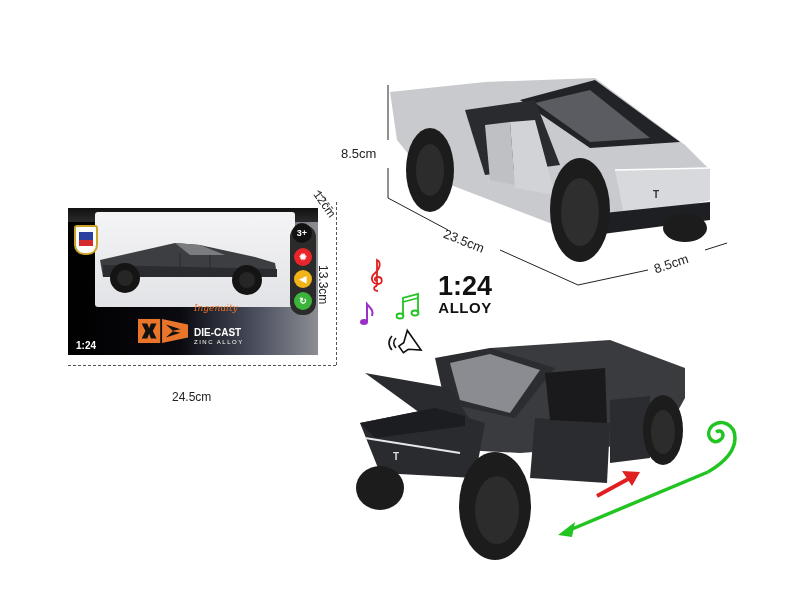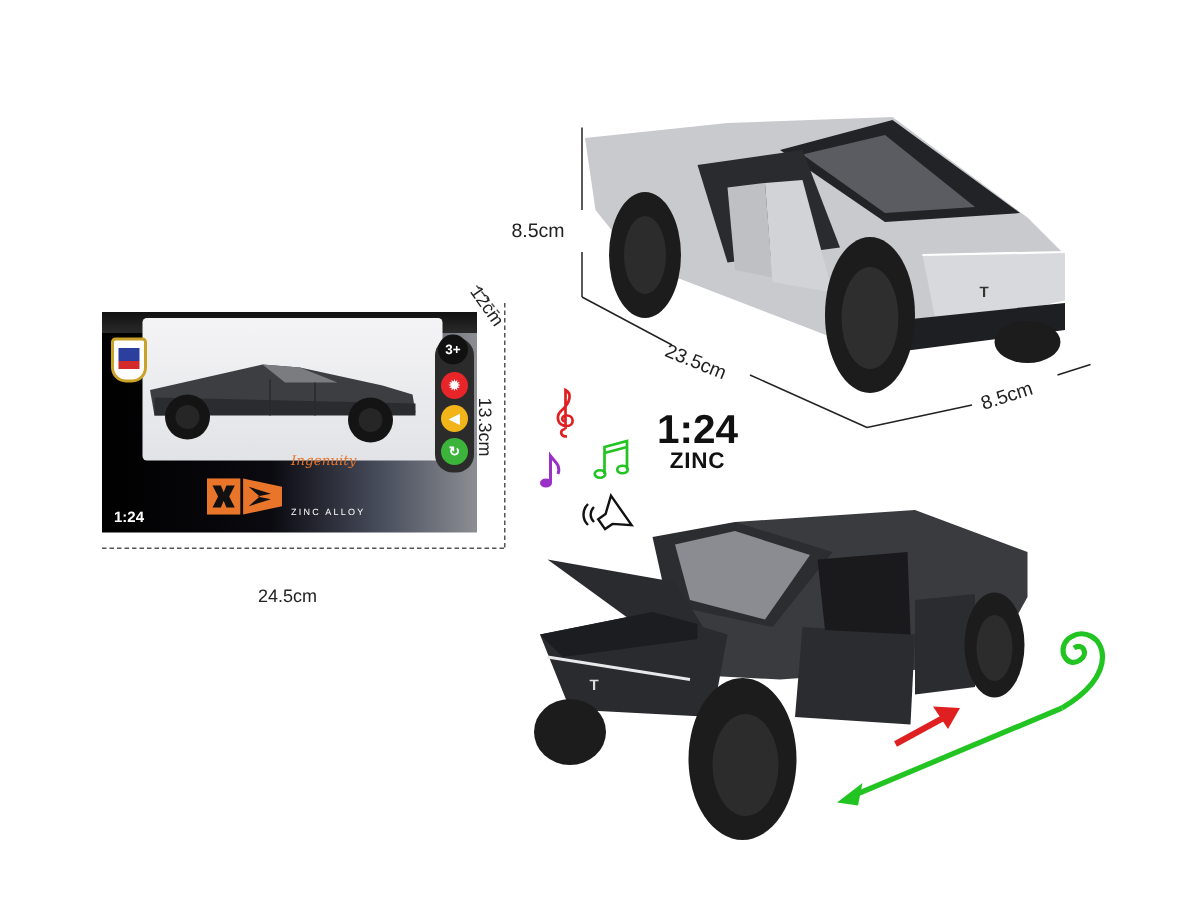--- a/index.html
+++ b/index.html
@@ -10,21 +10,21 @@
   .box-window{left:95px;top:212px;width:200px;height:95px;background:linear-gradient(180deg,#f4f4f6,#e2e3e6);border-radius:3px;}
   .box-top-bevel{left:68px;top:208px;width:250px;height:14px;background:linear-gradient(180deg,#111,#2a2a2a);}
   .badge{left:74px;top:225px;width:20px;height:26px;background:#fff;border:2px solid #c9a227;border-radius:3px 3px 10px 10px;}
   .badge-inner{position:absolute;left:3px;top:5px;width:14px;height:14px;background:linear-gradient(180deg,#2a3f9e 0 60%,#d42a2a 60%);}
   .icon-strip{left:290px;top:225px;width:26px;height:90px;background:#2b2b2b;border-radius:12px;}
   .dot{position:absolute;left:4px;width:18px;height:18px;border-radius:50%;display:flex;align-items:center;justify-content:center;color:#fff;font-size:9px;font-weight:bold;}
   .age{left:292px;top:223px;width:20px;height:20px;border-radius:50%;background:#111;color:#fff;font-size:9px;font-weight:bold;display:flex;align-items:center;justify-content:center;}
   .scale-small{left:76px;top:340px;color:#fff;font-size:10px;font-weight:bold;}
   .logo-x{left:138px;top:318px;width:50px;height:26px;}
   .logo-txt1{left:194px;top:303px;color:#e8752a;font-style:italic;font-size:9px;font-family:"DejaVu Serif",serif;}
-  .logo-txt2{left:194px;top:327px;color:#fff;font-weight:bold;font-size:10px;margin-top:29px;}
+  .logo-txt2{left:194px;top:327px;color:#fff;font-weight:bold;font-size:10px;}
   .logo-txt3{left:194px;top:339px;color:#fff;font-size:6px;letter-spacing:1.5px;}
   .dashed-h{left:68px;top:365px;width:268px;border-top:1px dashed #555;}
   .dashed-v{left:336px;top:202px;height:163px;border-left:1px dashed #555;}
   .dashed-diag{left:318px;top:190px;width:24px;border-top:1px dashed #555;transform:rotate(50deg);transform-origin:left top;}
   .dim{color:#222;font-size:12px;}
   .scale-big{left:438px;top:273px;text-align:center;line-height:1;color:#111;font-weight:bold;}
   .scale-big .n{font-size:27px;}
   .scale-big .s{font-size:15px;letter-spacing:0.5px;}
   svg{position:absolute;overflow:visible;}
 </style>
@@ -102,21 +102,21 @@
   <line x1="500" y1="250" x2="578" y2="285" stroke="#222" stroke-width="1"></line>
   <line x1="578" y1="285" x2="648" y2="270" stroke="#222" stroke-width="1"></line>
   <line x1="705" y1="250" x2="727" y2="243" stroke="#222" stroke-width="1"></line>
 </svg>
 <div class="abs dim" style="left:341px;top:146px;font-size:13px;">8.5cm</div>
 <div class="abs dim" style="left:447px;top:226px;font-size:13px;transform:rotate(22deg);transform-origin:left top;">23.5cm</div>
 <div class="abs dim" style="left:652px;top:262px;font-size:13px;transform:rotate(-18deg);transform-origin:left top;">8.5cm</div>
 
 <div class="abs scale-big">
   <div class="n">1:24</div>
-  <div class="s">ZINC</div>
+  <div class="s">ALLOY</div>
 </div>
 
 <svg style="left:370px;top:258px;" width="14" height="34" viewBox="0 0 14 34">
   <path d="M8,33 C3,33 3,28 7,28 M7,28 L7,2 C11,4 11,10 4,16 C0,20 2,26 8,26 C13,26 13,19 8,19 C4,19 4,23 7,23" fill="none" stroke="#e02020" stroke-width="1.8"></path>
 </svg>
 <svg style="left:360px;top:302px;" width="16" height="24" viewBox="0 0 16 24">
   <ellipse cx="4" cy="20" rx="4" ry="3" fill="#9b30c8"></ellipse>
   <path d="M7,20 L7,2 C10,6 14,8 12,14" fill="none" stroke="#9b30c8" stroke-width="2"></path>
 </svg>
 <svg style="left:396px;top:292px;" width="24" height="28" viewBox="0 0 24 28">

